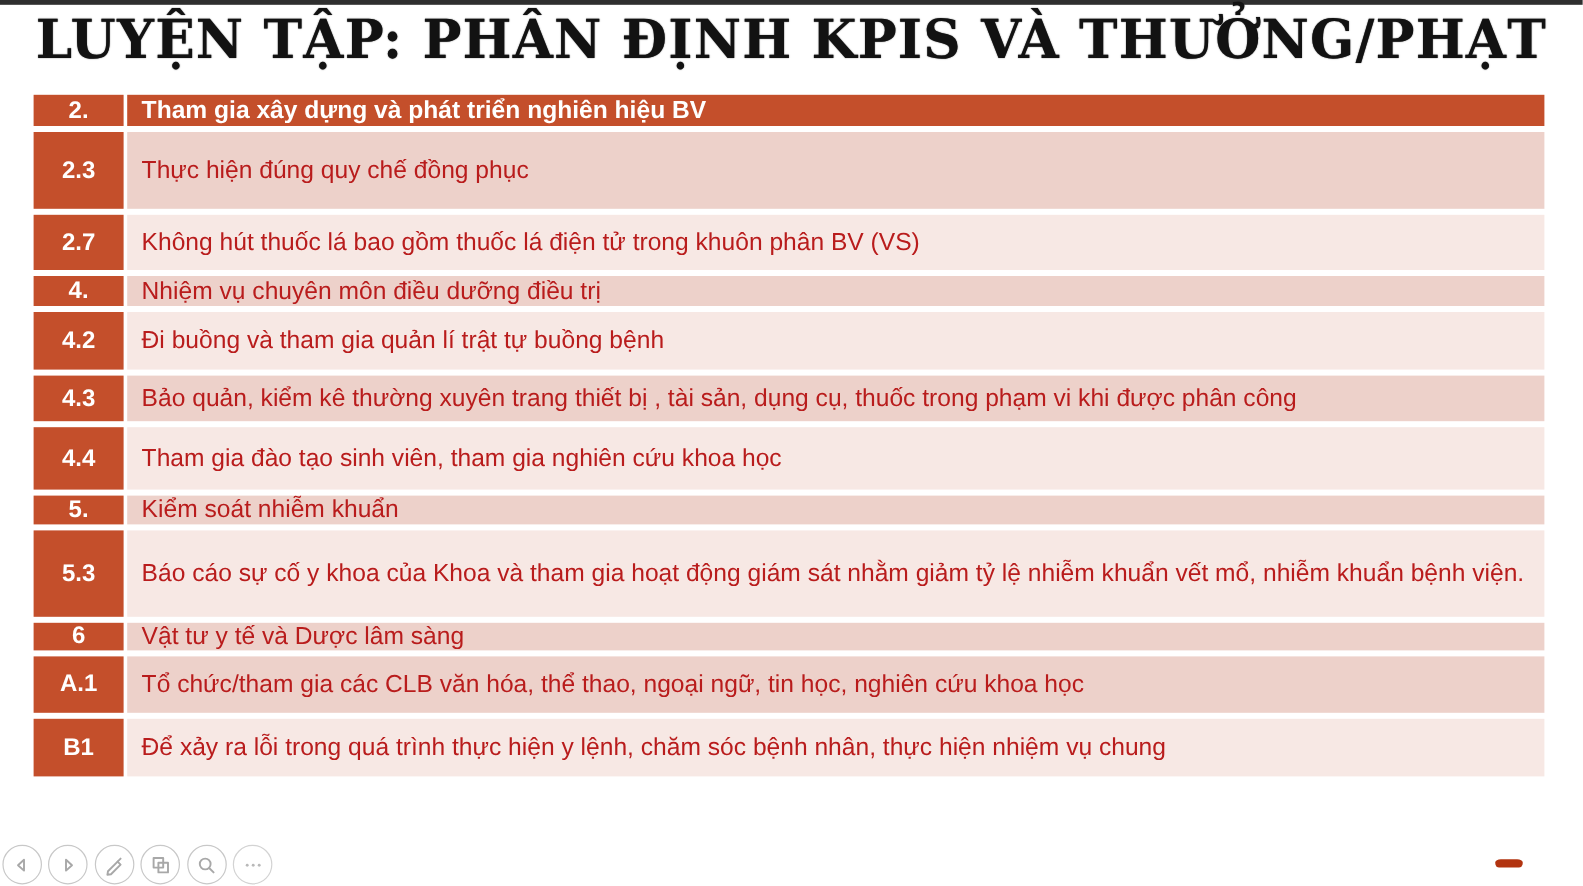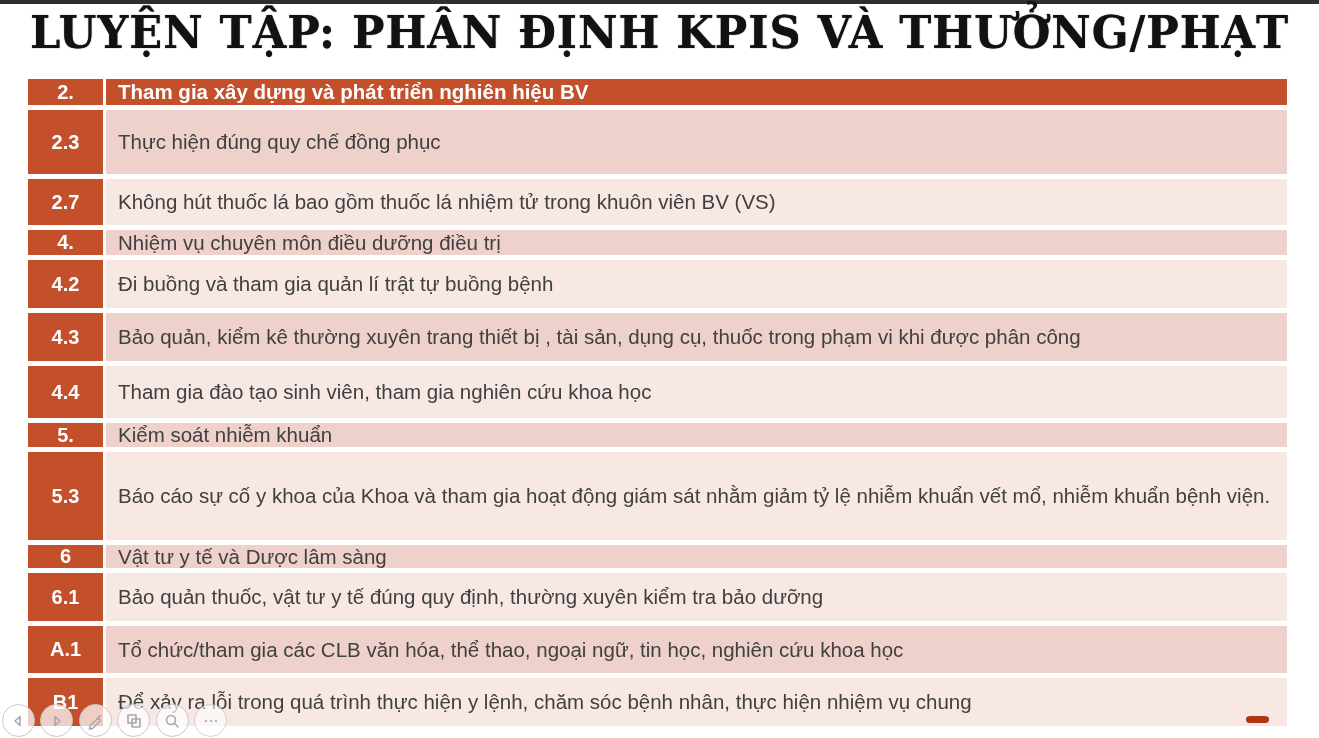--- a/index.html
+++ b/index.html
@@ -35,21 +35,21 @@
   .numcell{
     width:75px;flex:0 0 75px;
     background:#C44F2B;
     color:#ffffff;font-weight:bold;font-size:20px;
     display:flex;align-items:center;justify-content:center;
   }
   .textcell{
     flex:1;margin-left:3px;
     display:flex;align-items:center;
     padding:0 16px 0 12px;
-    font-size:20.5px;color:#404040;
+    font-size:20.5px;color:#b91c1c;
     line-height:1.35;
   }
   .band-dark  .textcell{background:#EDD1CA;}
   .band-light .textcell{background:#F7E8E4;}
   .section-primary .textcell{
     background:#C44F2B;color:#ffffff;font-weight:bold;
   }
   .justify .textcell{text-align:justify;}
   
   .toolbar{position:absolute;left:0;top:0;width:0;height:0;}
@@ -87,62 +87,58 @@
       <div class="textcell">Tham gia xây dựng và phát triển nghiên hiệu BV</div>
     </div>
 
     <div class="row band-dark" style="height:64px">
       <div class="numcell">2.3</div>
       <div class="textcell">Thực hiện đúng quy chế đồng phục</div>
     </div>
 
     <div class="row band-light" style="height:46px">
       <div class="numcell">2.7</div>
-      <div class="textcell">Không hút thuốc lá bao gồm thuốc lá nhiệm tử trong khuôn viên BV (VS)</div>
+      <div class="textcell">Không hút thuốc lá bao gồm thuốc lá điện tử trong khuôn phân BV (VS)</div>
     </div>
 
     <div class="row band-dark" style="height:25px">
       <div class="numcell">4.</div>
       <div class="textcell">Nhiệm vụ chuyên môn điều dưỡng điều trị</div>
     </div>
 
     <div class="row band-light" style="height:48px">
       <div class="numcell">4.2</div>
       <div class="textcell">Đi buồng và tham gia quản lí trật tự buồng bệnh</div>
     </div>
 
-    <div class="row band-dark" style="height:48px">
+    <div class="row band-dark" style="height:38px">
       <div class="numcell">4.3</div>
       <div class="textcell">Bảo quản, kiểm kê thường xuyên trang thiết bị , tài sản, dụng cụ, thuốc trong phạm vi khi được phân công</div>
     </div>
 
     <div class="row band-light" style="height:52px">
       <div class="numcell">4.4</div>
       <div class="textcell">Tham gia đào tạo sinh viên, tham gia nghiên cứu khoa học</div>
     </div>
 
     <div class="row band-dark" style="height:24px">
       <div class="numcell">5.</div>
       <div class="textcell">Kiểm soát nhiễm khuẩn</div>
     </div>
 
-    <div class="row band-light justify" style="height:88px">
+    <div class="row band-light justify" style="height:72px">
       <div class="numcell">5.3</div>
       <div class="textcell">Báo cáo sự cố y khoa của Khoa và tham gia hoạt động giám sát nhằm giảm tỷ lệ nhiễm khuẩn vết mổ, nhiễm khuẩn bệnh viện.</div>
     </div>
 
     <div class="row band-dark" style="height:23px">
       <div class="numcell">6</div>
       <div class="textcell">Vật tư y tế và Dược lâm sàng</div>
     </div>
 
-    <div class="row band-light" style="height:48px">
-      <div class="numcell">6.1</div>
-      <div class="textcell">Bảo quản thuốc, vật tư y tế đúng quy định, thường xuyên kiểm tra bảo dưỡng</div>
-    </div>
 
     <div class="row band-dark" style="height:47px">
       <div class="numcell">A.1</div>
       <div class="textcell">Tổ chức/tham gia các CLB văn hóa, thể thao, ngoại ngữ, tin học, nghiên cứu khoa học</div>
     </div>
 
     <div class="row band-light" style="height:48px">
       <div class="numcell">B1</div>
       <div class="textcell">Để xảy ra lỗi trong quá trình thực hiện y lệnh, chăm sóc bệnh nhân, thực hiện nhiệm vụ chung</div>
     </div>

